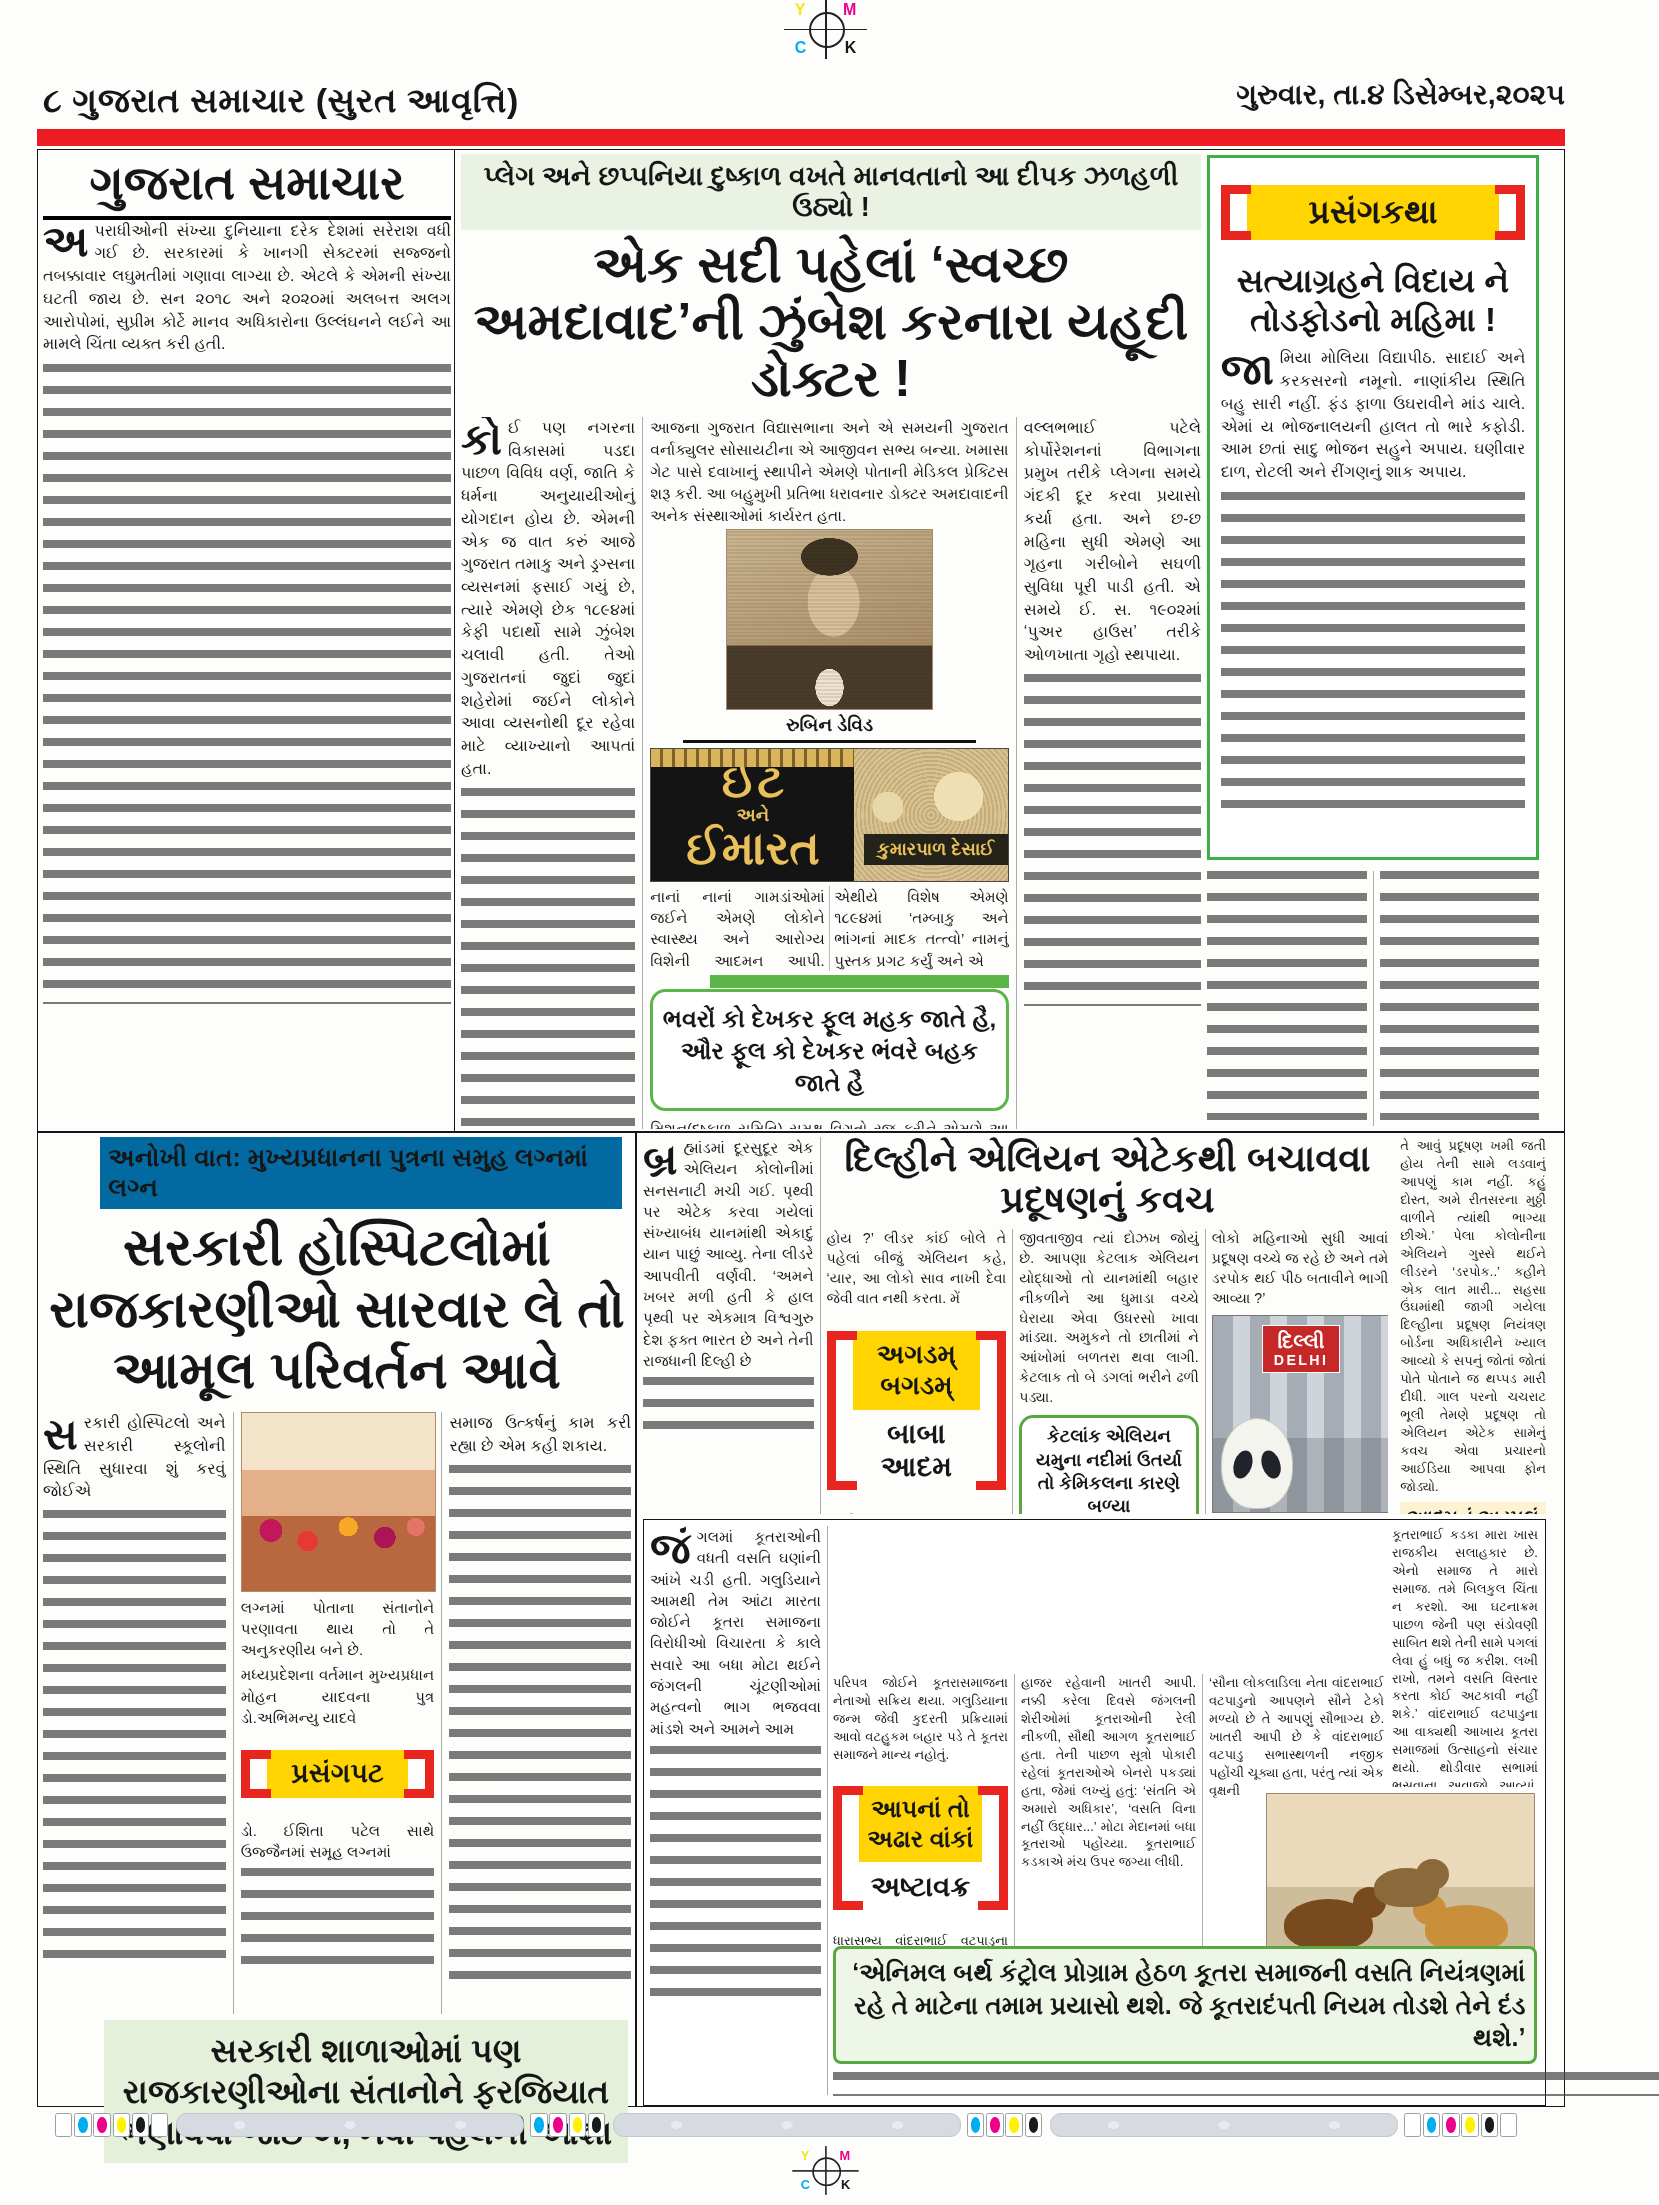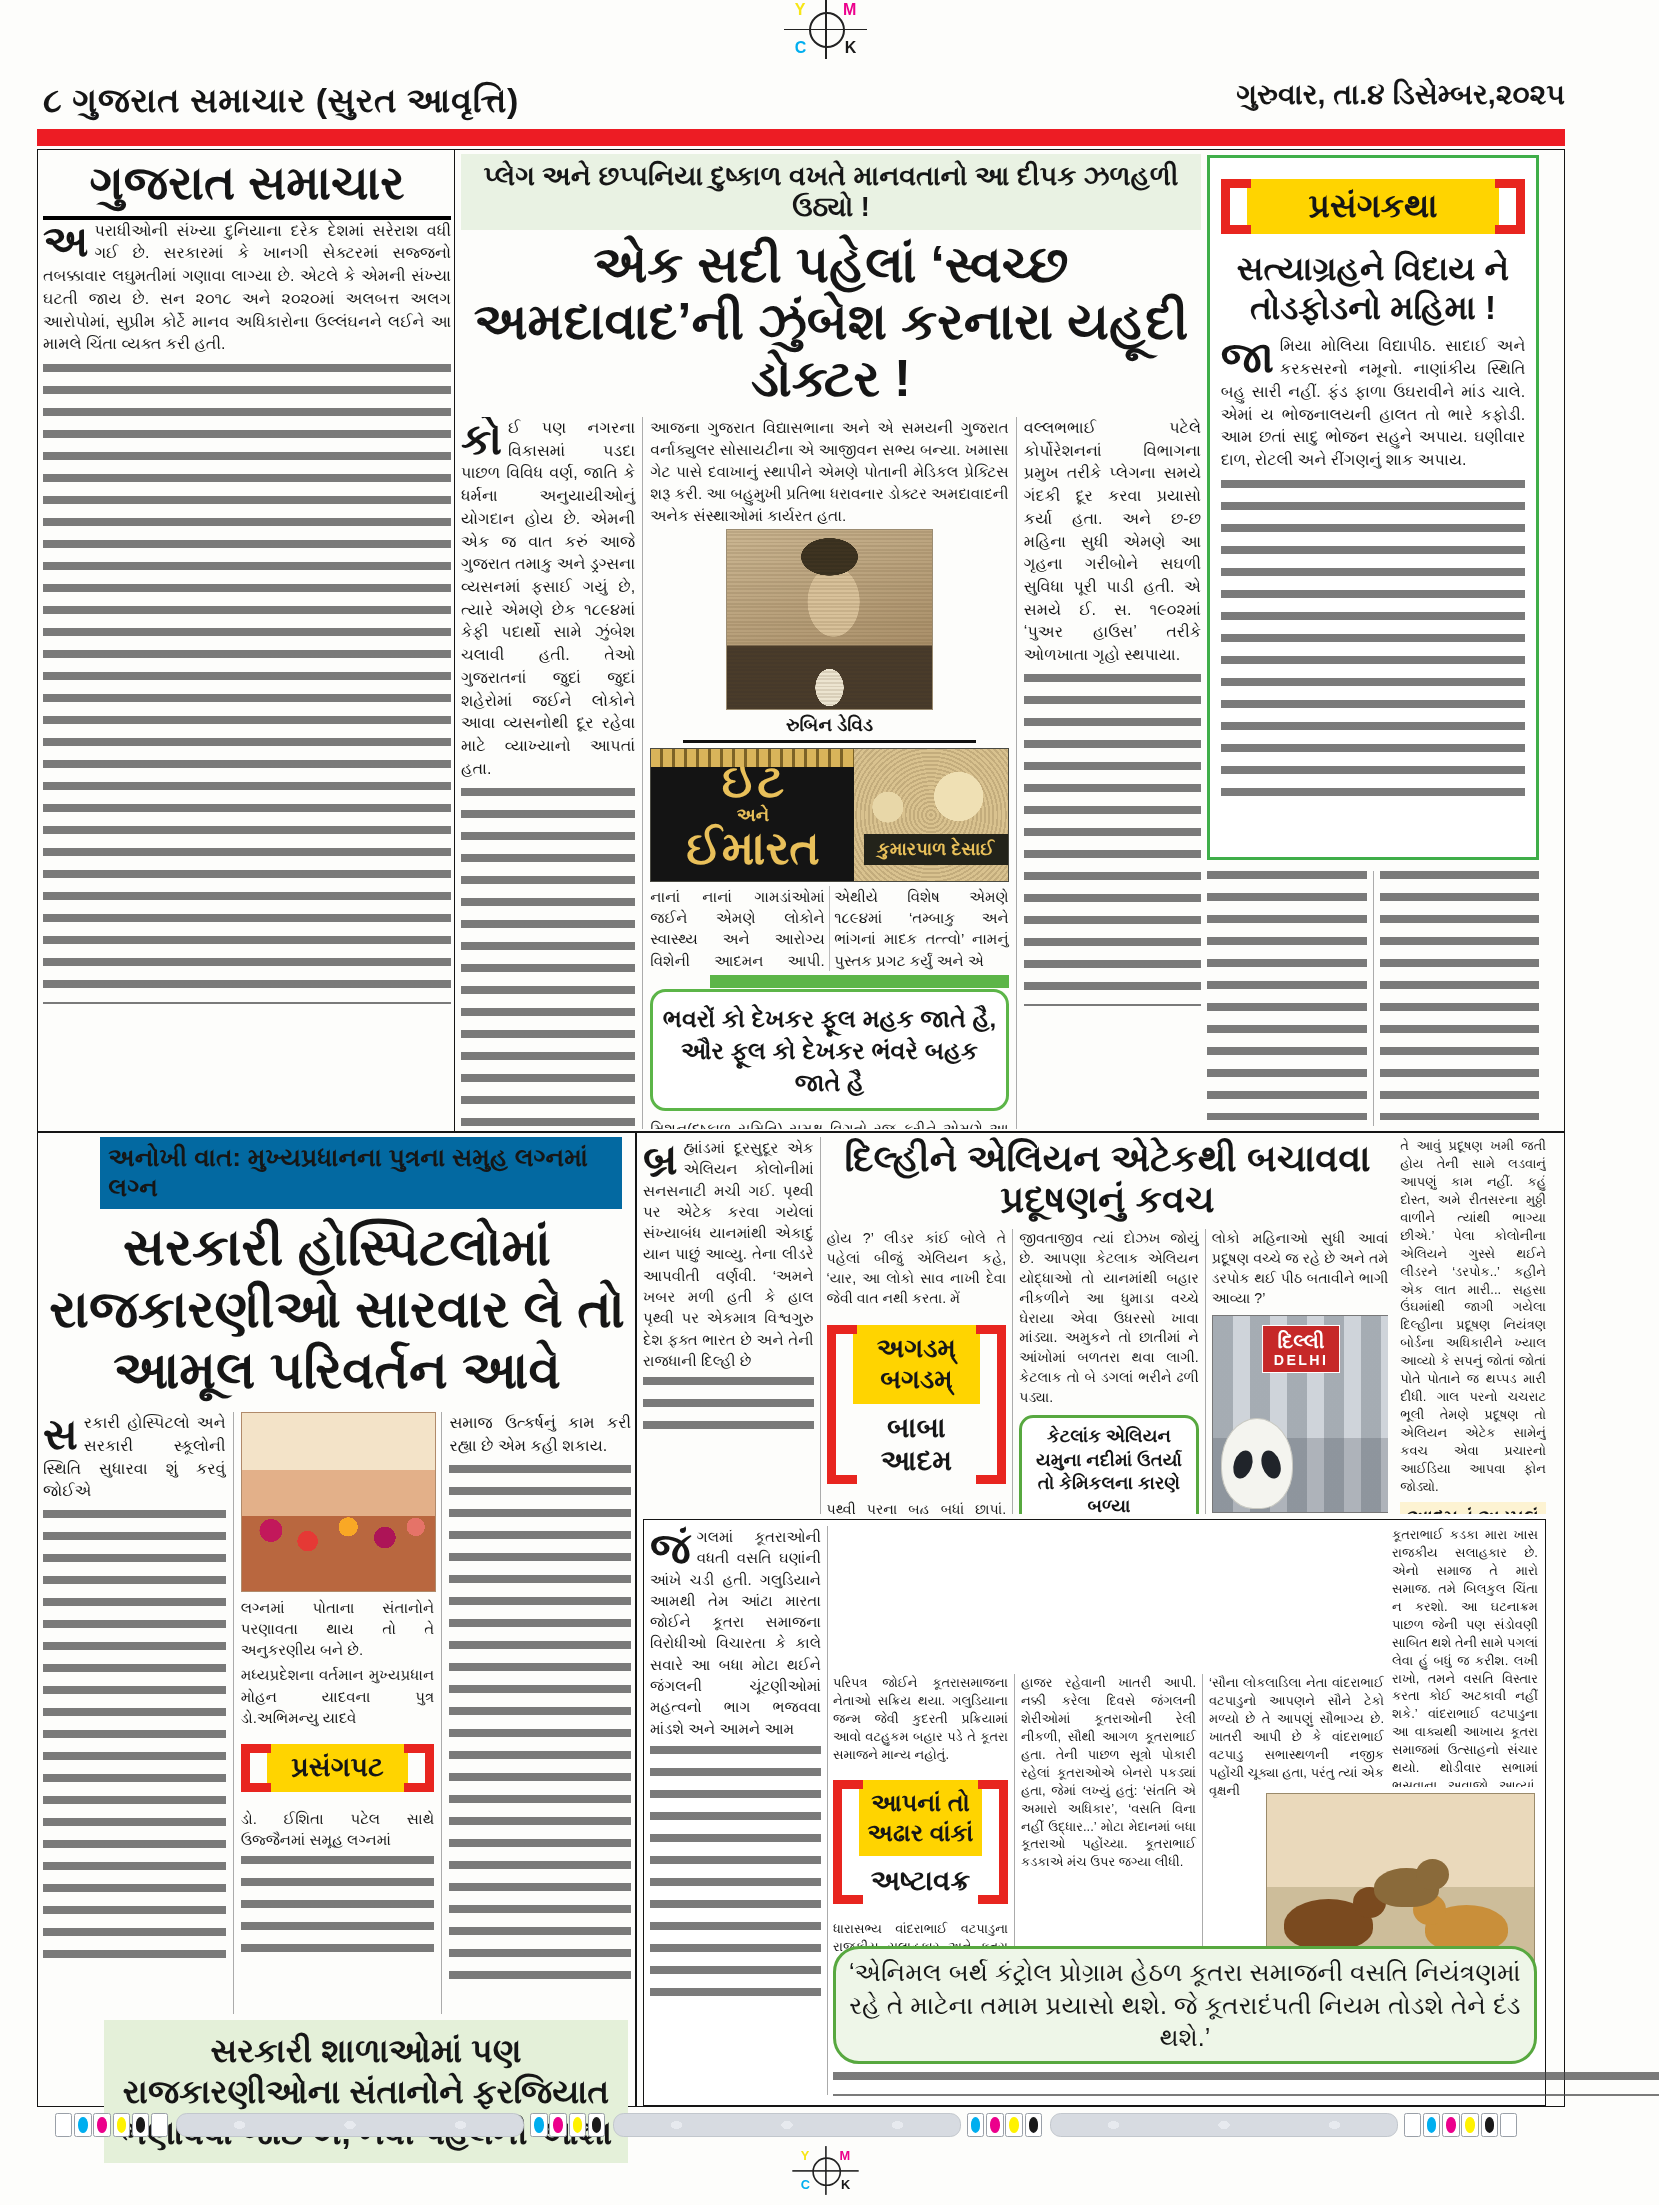--- a/index.html
+++ b/index.html
@@ -56,21 +56,21 @@
   .imarat .rgt{flex:1;position:relative;
       background:
         radial-gradient(circle 37px at 68% 36%, #efe0b4 0 66%, rgba(0,0,0,0) 67%),
         radial-gradient(circle 24px at 22% 44%, #e8d7a8 0 64%, rgba(0,0,0,0) 65%),
         repeating-radial-gradient(circle at 50% 50%, #c3ac7c 0 1.8px, #d9c28f 1.8px 4.1px);}
   .imarat .astrip{position:absolute;left:6%;right:0;bottom:16.6px;background:#23231a;color:#e9c05a;text-align:center;font-weight:800;font-size:18px;padding:4.7px 0;}
   .quotebox{position:relative;border:3.6px solid #5cb548;border-radius:15.4px;background:#fff;
       text-align:center;font-weight:800;font-size:24px;line-height:1.35;padding:10.7px 4.7px 8.3px;margin-top:18px;}
   .quotebox::before{content:"";position:absolute;top:-16.6px;left:16%;right:-3.6px;height:13px;background:#5cb548;}
   
-  .tagbox{position:relative;padding:0 26px;margin:16px 0;}
+  .tagbox{position:relative;padding:0 26px;margin:22px 0;}
   .tagbox .bk{position:absolute;top:0;bottom:0;width:21.3px;border:9px solid #e8251f;}
   .tagbox .bk.l{left:0;border-right:none;}
   .tagbox .bk.r{right:0;border-left:none;}
   .tagbox .plate{background:#ffd400;text-align:center;font-weight:900;padding:8.3px 2.4px;margin:7.1px 0;}
   .tagbox .byline{text-align:center;font-weight:800;font-size:28px;padding:1.2px 0 6px;}
   
   .prasangbox{border:3.6px solid #3fae49;background:#fff;padding:4.7px 10.7px;}
   .pk-headline{font-size:33px;font-weight:900;text-align:center;margin:4.7px 0 7.1px;}
   
   .kicker-cream{background:#0369a1;font-weight:800;font-size:25px;padding:6px 8.3px;}
@@ -105,21 +105,21 @@
   .cartoon-dogs{position:relative;border:0.6px solid #9a8a6a;overflow:hidden;
       background:linear-gradient(#ead9bb 0 52%,#cdbd9a 52%);}
   .dog{position:absolute;border-radius:50% 50% 42% 42%;}
   .dog.d1{width:89px;height:51px;left:16.6px;bottom:22.5px;background:#7a4a1f;}
   .dog.d2{width:83px;height:47px;right:26px;bottom:20px;background:#c98f3a;}
   .dog.d3{width:65px;height:39px;left:107px;bottom:65px;background:#8a6a3a;}
   .doghead{position:absolute;width:33px;height:31px;border-radius:50%;}
   .d1 .doghead{right:-13px;top:-12px;background:#7a4a1f;}
   .d2 .doghead{left:-12px;top:-10.7px;background:#c98f3a;}
   .d3 .doghead{right:-9.5px;top:-9.5px;background:#8a6a3a;}
-  .greenstrip{background:#eef6e8;border:3px solid #57a83f;border-radius:26px;text-align:center;font-weight:400;font-size:25px;line-height:1.3;padding:7.1px 8.3px;}
+  .greenstrip{background:#eef6e8;border:3px solid #57a83f;border-radius:8px;text-align:right;font-weight:700;font-size:25px;line-height:1.3;padding:7.1px 8.3px;}
   
   .calrow{display:flex;align-items:center;}
   .calgroup{display:flex;}
   .calcell{width:15.4px;height:21.3px;background:#fff;border:1.2px solid #9aa0a8;border-radius:2.4px;margin-right:1.8px;display:flex;align-items:center;justify-content:center;}
   .caldot{width:9.5px;height:15.4px;border-radius:50%;}
   .dot-c{background:#00aeef;}.dot-m{background:#ec008c;}.dot-y{background:#fff200;}.dot-k{background:#1a1a1a;}
   .calbar{flex:1;height:21.3px;margin:0 6px;background:#d7dbe1;border:1.2px solid #c2c7cd;border-radius:10.7px;
       background-image:radial-gradient(9.5px 6.5px at 18% 50%, #e7eaef 0 60%, rgba(0,0,0,0) 61%),
                        radial-gradient(9.5px 6.5px at 50% 50%, #e7eaef 0 60%, rgba(0,0,0,0) 61%),
                        radial-gradient(9.5px 6.5px at 82% 50%, #e7eaef 0 60%, rgba(0,0,0,0) 61%);}

